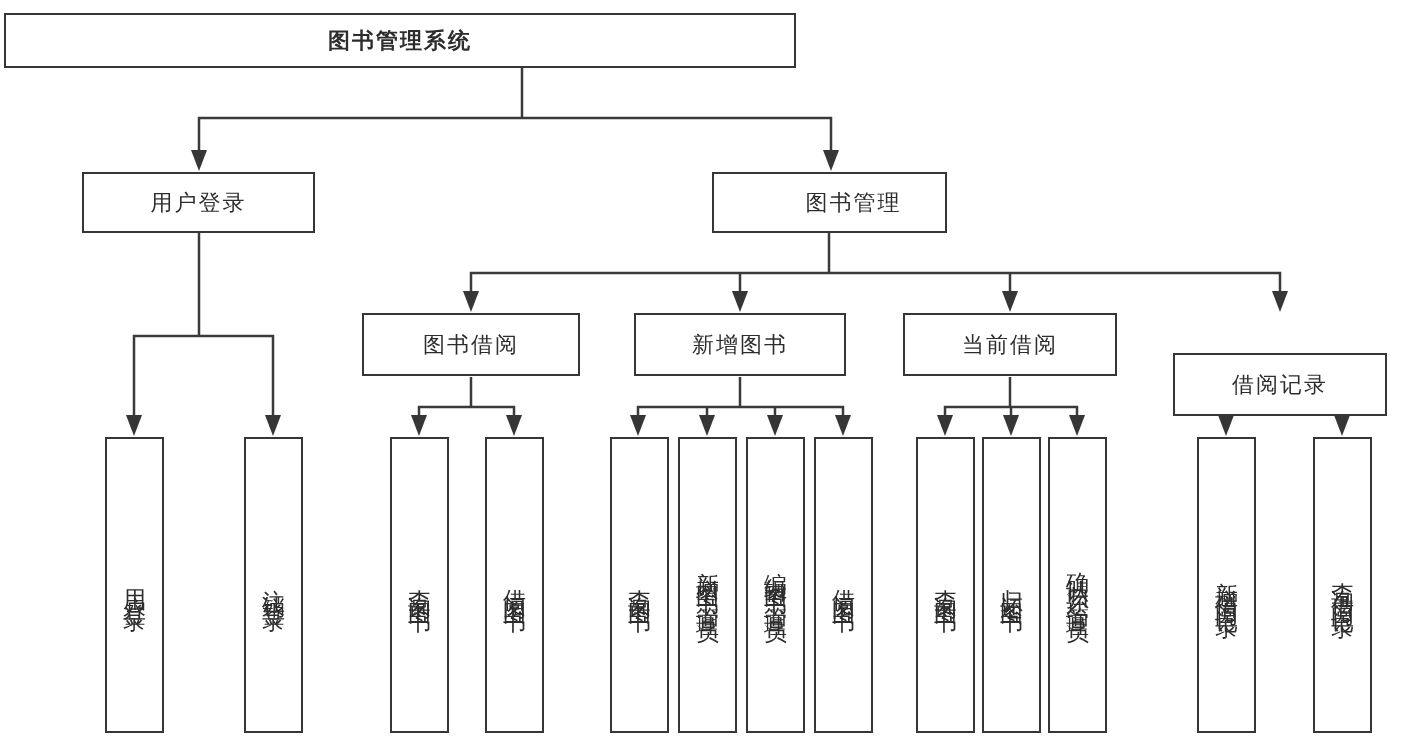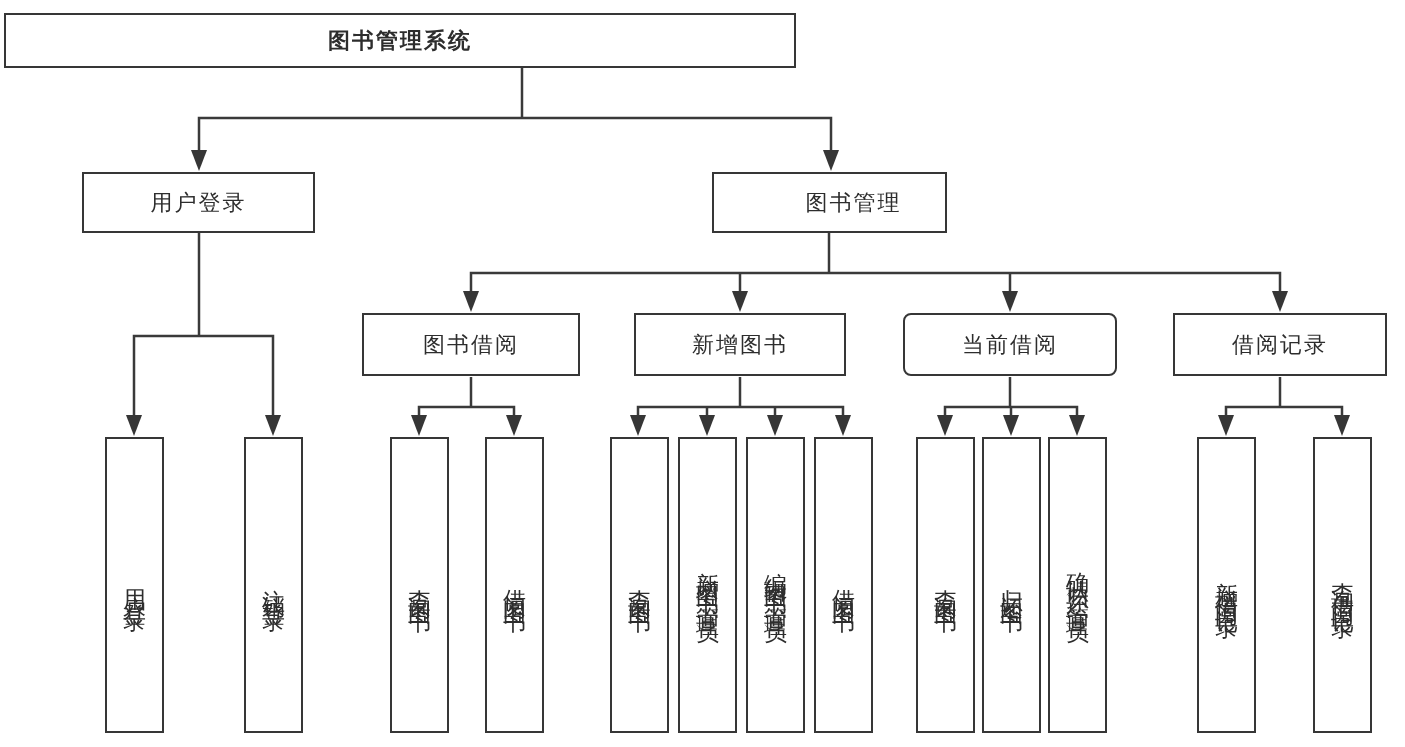--- a/index.html
+++ b/index.html
@@ -129,24 +129,24 @@
   <div class="node l2 hbox" style="left:712px;width:235px;padding-left:48px;">
     <span>图书管理</span>
   </div>
 
   <div class="node l3 hbox" style="left:362px;width:218px;">
     <span>图书借阅</span>
   </div>
   <div class="node l3 hbox" style="left:634px;width:212px;">
     <span>新增图书</span>
   </div>
-  <div class="node l3 hbox" style="left:903px;width:214px;border-radius:8px;">
+  <div class="node l3 hbox" style="left:903px;width:214px;">
     <span>当前借阅</span>
   </div>
-  <div class="node l3 hbox" style="left:1173px;width:214px;">
+  <div class="node l3 hbox" style="left:1173px;width:214px;margin-top:40px;">
     <span>借阅记录</span>
   </div>
 
   <div class="node leaf" style="left:105px;">
     <span>用户登录</span>
   </div>
   <div class="node leaf" style="left:244px;">
     <span>注销登录</span>
   </div>
   <div class="node leaf" style="left:390px;">

